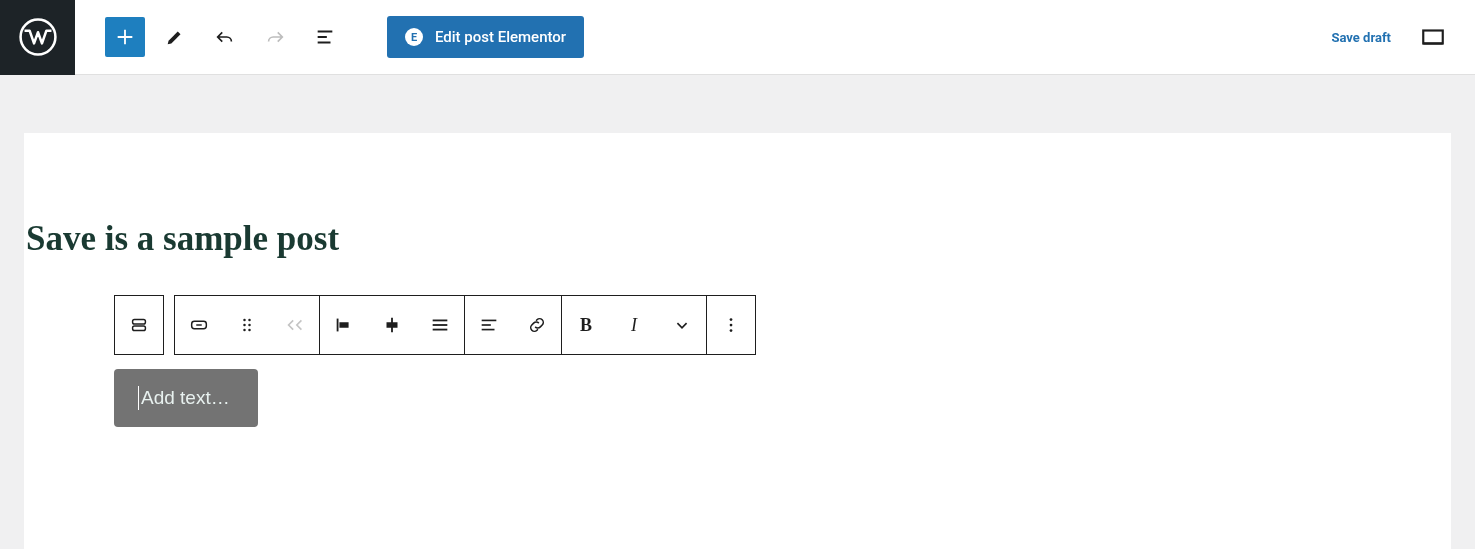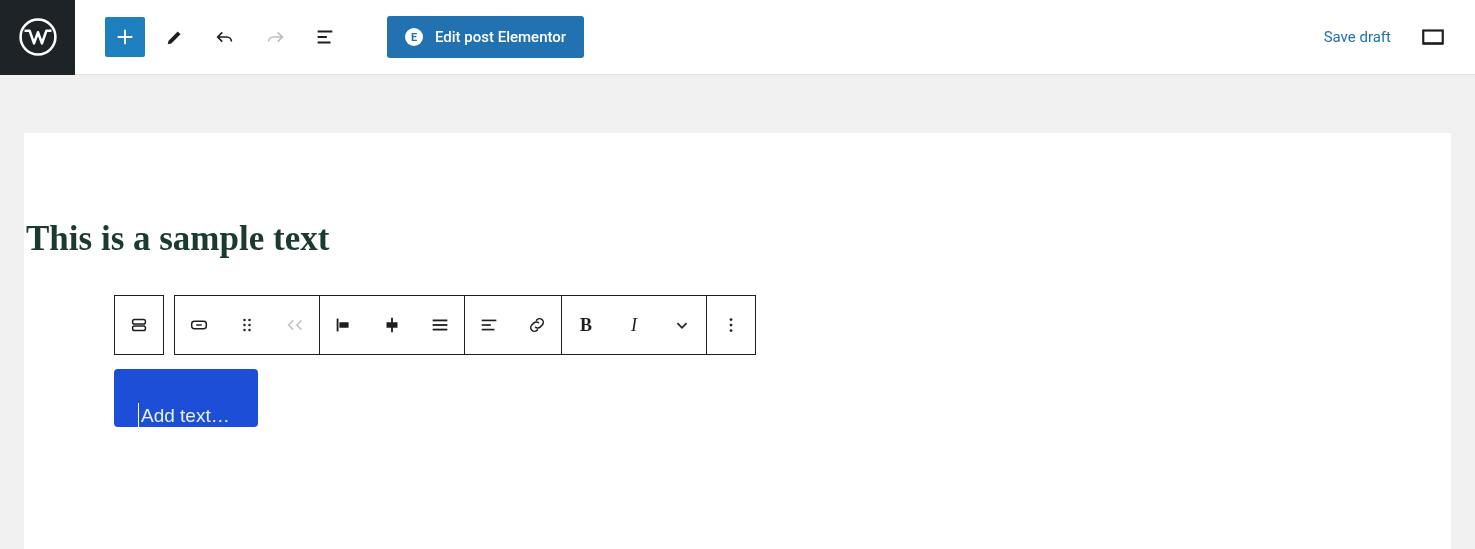--- a/index.html
+++ b/index.html
@@ -81,22 +81,23 @@
   }
   .toolbar-right {
     margin-left: auto;
     display: flex;
     align-items: center;
     padding-right: 22px;
     gap: 22px;
   }
   .save-draft {
     color: #2271b1;
-    font-size: 15px;
-    cursor: pointer;
+    font-size: 13px;
+    cursor: pointer;
+    font-weight: bold;
   }
   .preview-btn {
     width: 40px;
     height: 40px;
     display: flex;
     align-items: center;
     justify-content: center;
     cursor: pointer;
   }
   .editor-area {
@@ -152,22 +153,22 @@
     top: 18px;
     font-size: 17px;
     color: #1a6b5a;
     z-index: 0;
     font-family: Georgia, serif;
   }
   .block-toolbar { position: relative; z-index: 1; }
   .button-block {
     margin-top: 14px;
     display: inline-flex;
-    align-items: flex-end;
-    background: #1d4ed8;
+    align-items: center;
+    background: #737373;
     color: #e8f1ef;
     height: 58px;
     padding: 0 28px 0 24px;
     border-radius: 4px;
     font-size: 19px;
     font-family: -apple-system, sans-serif;
     position: relative;
   }
   .cursor-line {
     width: 1px;
@@ -225,21 +226,21 @@
     <div class="preview-btn">
       <svg width="26" height="26" viewBox="0 0 24 24">
         <rect x="3" y="6" width="18" height="12" stroke="#1e1e1e" stroke-width="2" fill="none"></rect>
         <path d="M3 18h18" stroke="#1e1e1e" stroke-width="2"></path>
       </svg>
     </div>
   </div>
 </div>
 
 <div class="editor-area">
-  <h1 class="post-title">This is a sample text</h1>
+  <h1 class="post-title">Save is a sample post</h1>
 
   <div class="block-toolbar-wrap">
     <span class="peek-text">te</span>
 
     <div class="block-toolbar">
 
       <div class="toolbar-group">
         <div class="tool-btn">
           <svg width="22" height="22" viewBox="0 0 24 24">
             <rect x="5" y="6" width="14" height="5" rx="2" stroke="#1e1e1e" stroke-width="1.6" fill="none"></rect>

